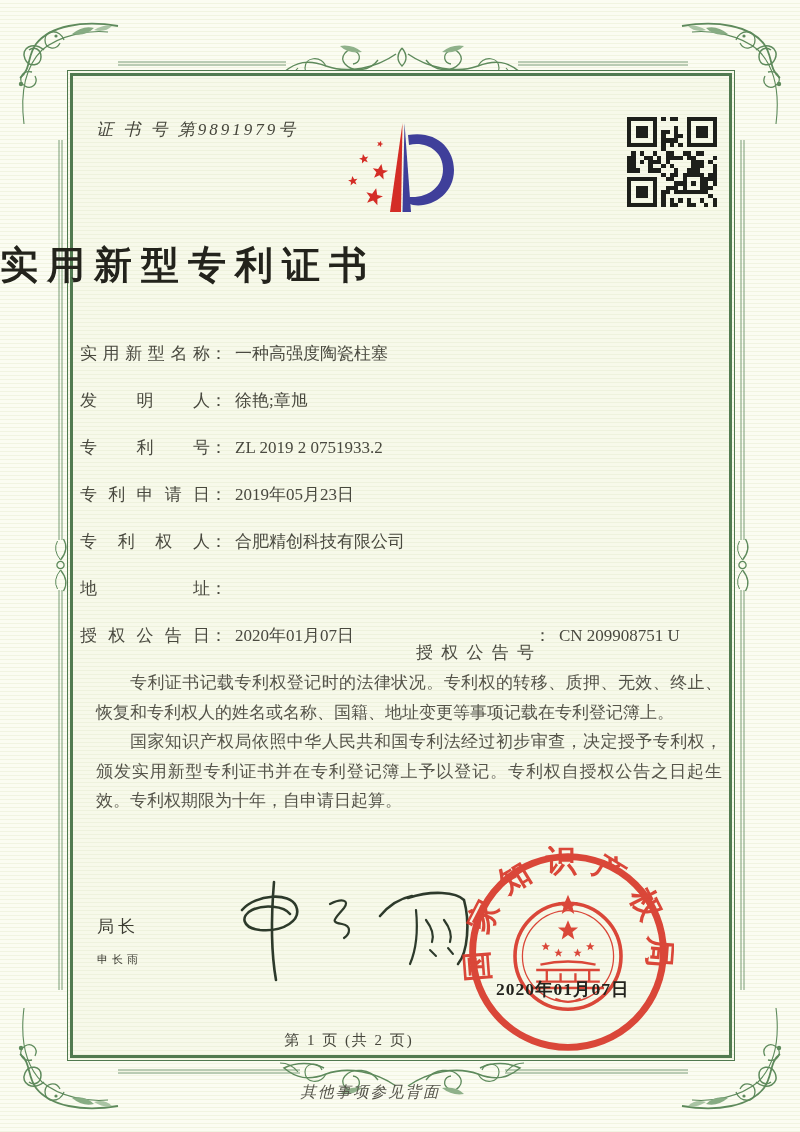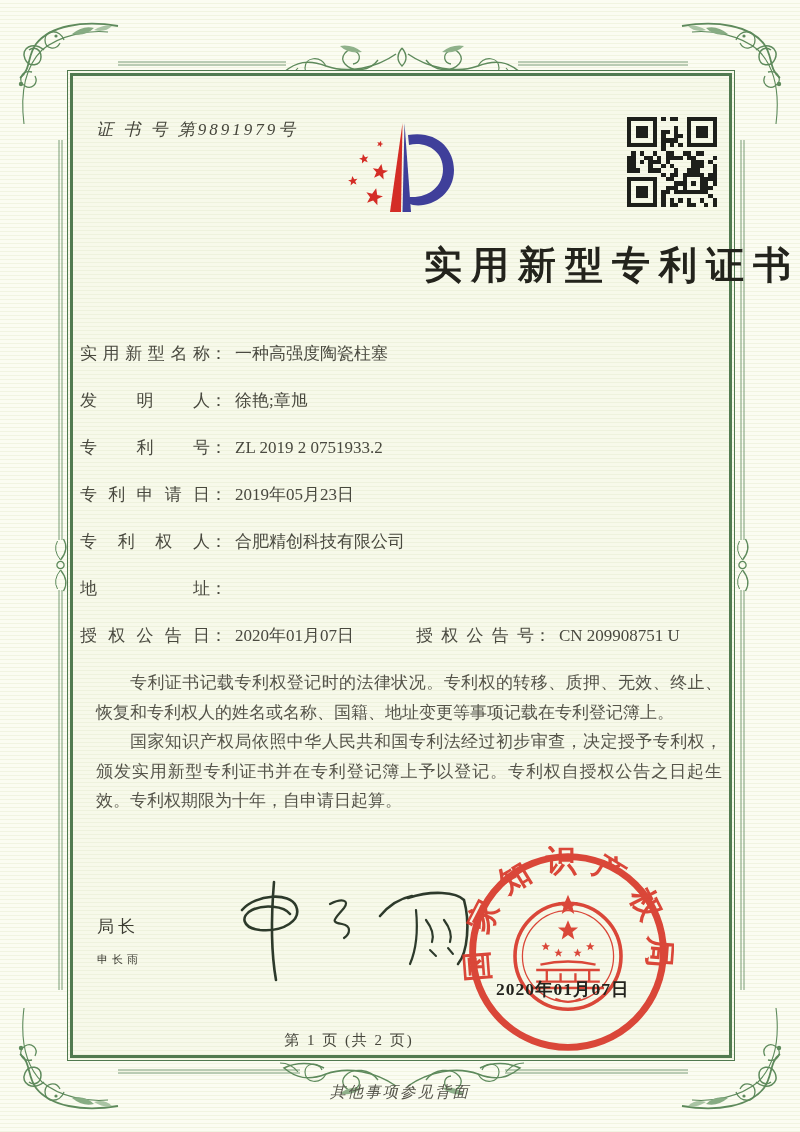--- a/index.html
+++ b/index.html
@@ -21,49 +21,49 @@
     background:repeating-linear-gradient(180deg,#f7f9ea 0px,#f7f9ea 3px,#eef2dd 3px,#eef2dd 4px);
     box-sizing:border-box;
   }
   .frame-inner{position:absolute;inset:2px;border:3px solid #517a50;}
   
   .cert-no{position:absolute;left:96px;top:118px;font-size:17px;letter-spacing:3px;color:#45453b;font-style:italic;}
   .logo{position:absolute;left:330px;top:104px;width:148px;height:128px;}
   .qr{position:absolute;left:627px;top:117px;width:90px;height:90px;}
   .qr svg{width:100%;height:100%;display:block;}
   .title{
-    position:absolute;left:0;top:240px;width:800px;text-align:right;
+    position:absolute;left:0;top:240px;width:800px;text-align:left;
     font-size:38px;font-weight:700;letter-spacing:9px;color:#23231c;
   }
   
   .fields{position:absolute;left:80px;top:340px;width:628px;color:#49493f;font-size:17px;}
   .frow{margin-bottom:20px;display:flex;align-items:flex-start;line-height:27px;}
   .flabel{display:inline-block;width:130px;text-align:justify;text-align-last:justify;flex:0 0 130px;}
   .fcolon{flex:0 0 auto;margin-right:8px;}
   .fvalue{display:inline-block;max-width:480px;}
   .grant-row{display:flex;margin-top:2px;line-height:27px;}
   .grant-row .pair2{margin-left:62px;display:flex;}
-  .flabel2{display:inline-block;width:118px;text-align:justify;text-align-last:justify;}
+  .flabel2{display:inline-block;width:118px;text-align:justify;text-align-last:justify;margin-top:17px;}
   
   .body-text{
     position:absolute;left:96px;top:668px;width:626px;
     font-size:17px;line-height:29.5px;color:#55544a;text-align:justify;
   }
   .body-text p{margin:0;text-indent:2em;}
   
   .director{position:absolute;left:97px;top:915px;font-family:"Liberation Sans","DejaVu Sans",sans-serif;
             font-size:17px;color:#3c3c33;letter-spacing:4px;}
   .director-name{position:absolute;left:97px;top:952px;font-family:"Liberation Sans","DejaVu Sans",sans-serif;
             font-size:11px;color:#3c3c33;letter-spacing:4px;}
   .signature{position:absolute;left:212px;top:876px;width:270px;height:112px;}
   .seal{position:absolute;left:462px;top:846px;width:212px;height:212px;opacity:.92;}
   .seal-date{position:absolute;left:496px;top:977px;font-size:17.5px;letter-spacing:1px;color:#23231d;font-weight:600;}
   .page-footer{position:absolute;left:0;top:1031px;width:698px;text-align:center;font-size:15px;
                letter-spacing:2px;color:#45453b;}
-  .back-note{position:absolute;left:0;top:1082px;width:800px;text-align:center;font-size:15.5px;
+  .back-note{position:absolute;left:0;top:1082px;width:741px;text-align:center;font-size:15.5px;
              font-style:italic;letter-spacing:2px;color:#55544a;}
 </style>
 </head>
 <body>
 
 <div class="page">
 
   <svg class="orn-layer" width="800" height="1132" viewBox="0 0 800 1132">
     <defs>
       <g id="corner-orn" fill="none" stroke="#5e8a5c" stroke-width="1.8">

